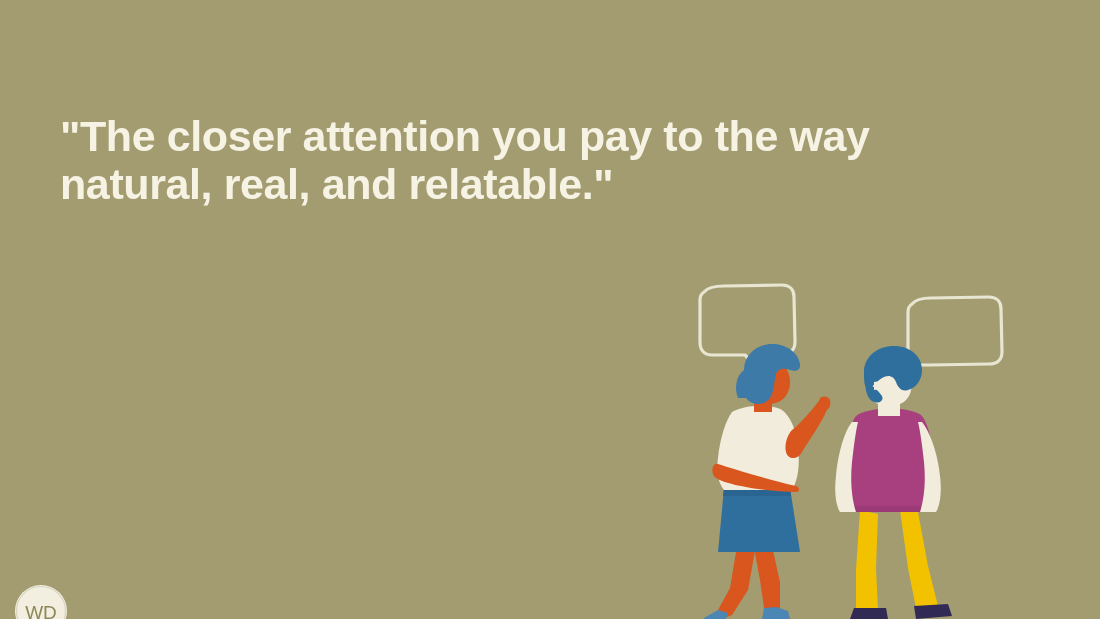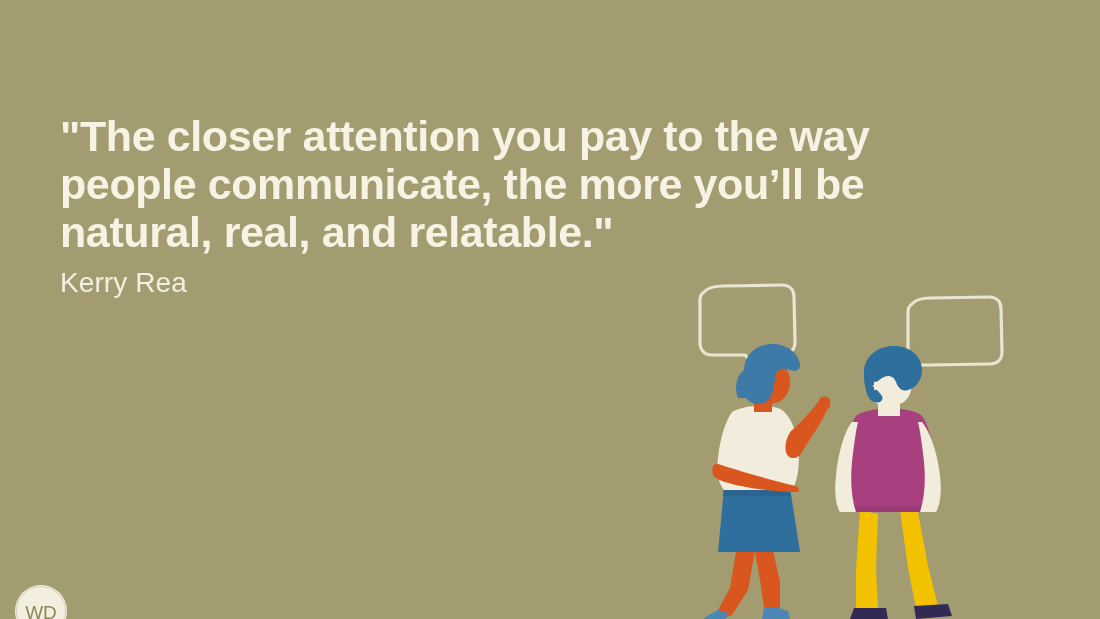--- a/index.html
+++ b/index.html
@@ -155,23 +155,21 @@
         <path d="M206 110 C212 116 218 120 222 126 C224 130 220 134 214 132
                  C208 130 204 120 206 110 Z" fill="#2f6f9e"></path>
 
         <path d="M214 112 L228 110 L228 118 L214 120 Z" fill="#f2ecdc"></path>
       </g>
     </svg>
   </div>
 
   <div id="quote-block">
     <div class="quote-line">"The closer attention you pay to the way</div>
-    <div class="quote-line">people communicate, the more you’ll be</div>
     <div class="quote-line">natural, real, and relatable."</div>
-    <div id="quote-attribution">Kerry Rea</div>
   </div>
 
   <div id="wd-logo">
     <svg width="58" height="58" viewBox="0 0 58 58" xmlns="http://www.w3.org/2000/svg">
       <circle cx="29" cy="29" r="26" fill="#f2efe0"></circle>
       <circle cx="29" cy="29" r="24.5" fill="none" stroke="#d8d4c0" stroke-width="1.2"></circle>
       <text x="29" y="36.5" text-anchor="middle" font-family="Liberation Sans, sans-serif" font-size="19" font-weight="normal" fill="#8d8757">WD</text>
     </svg>
   </div>
 

